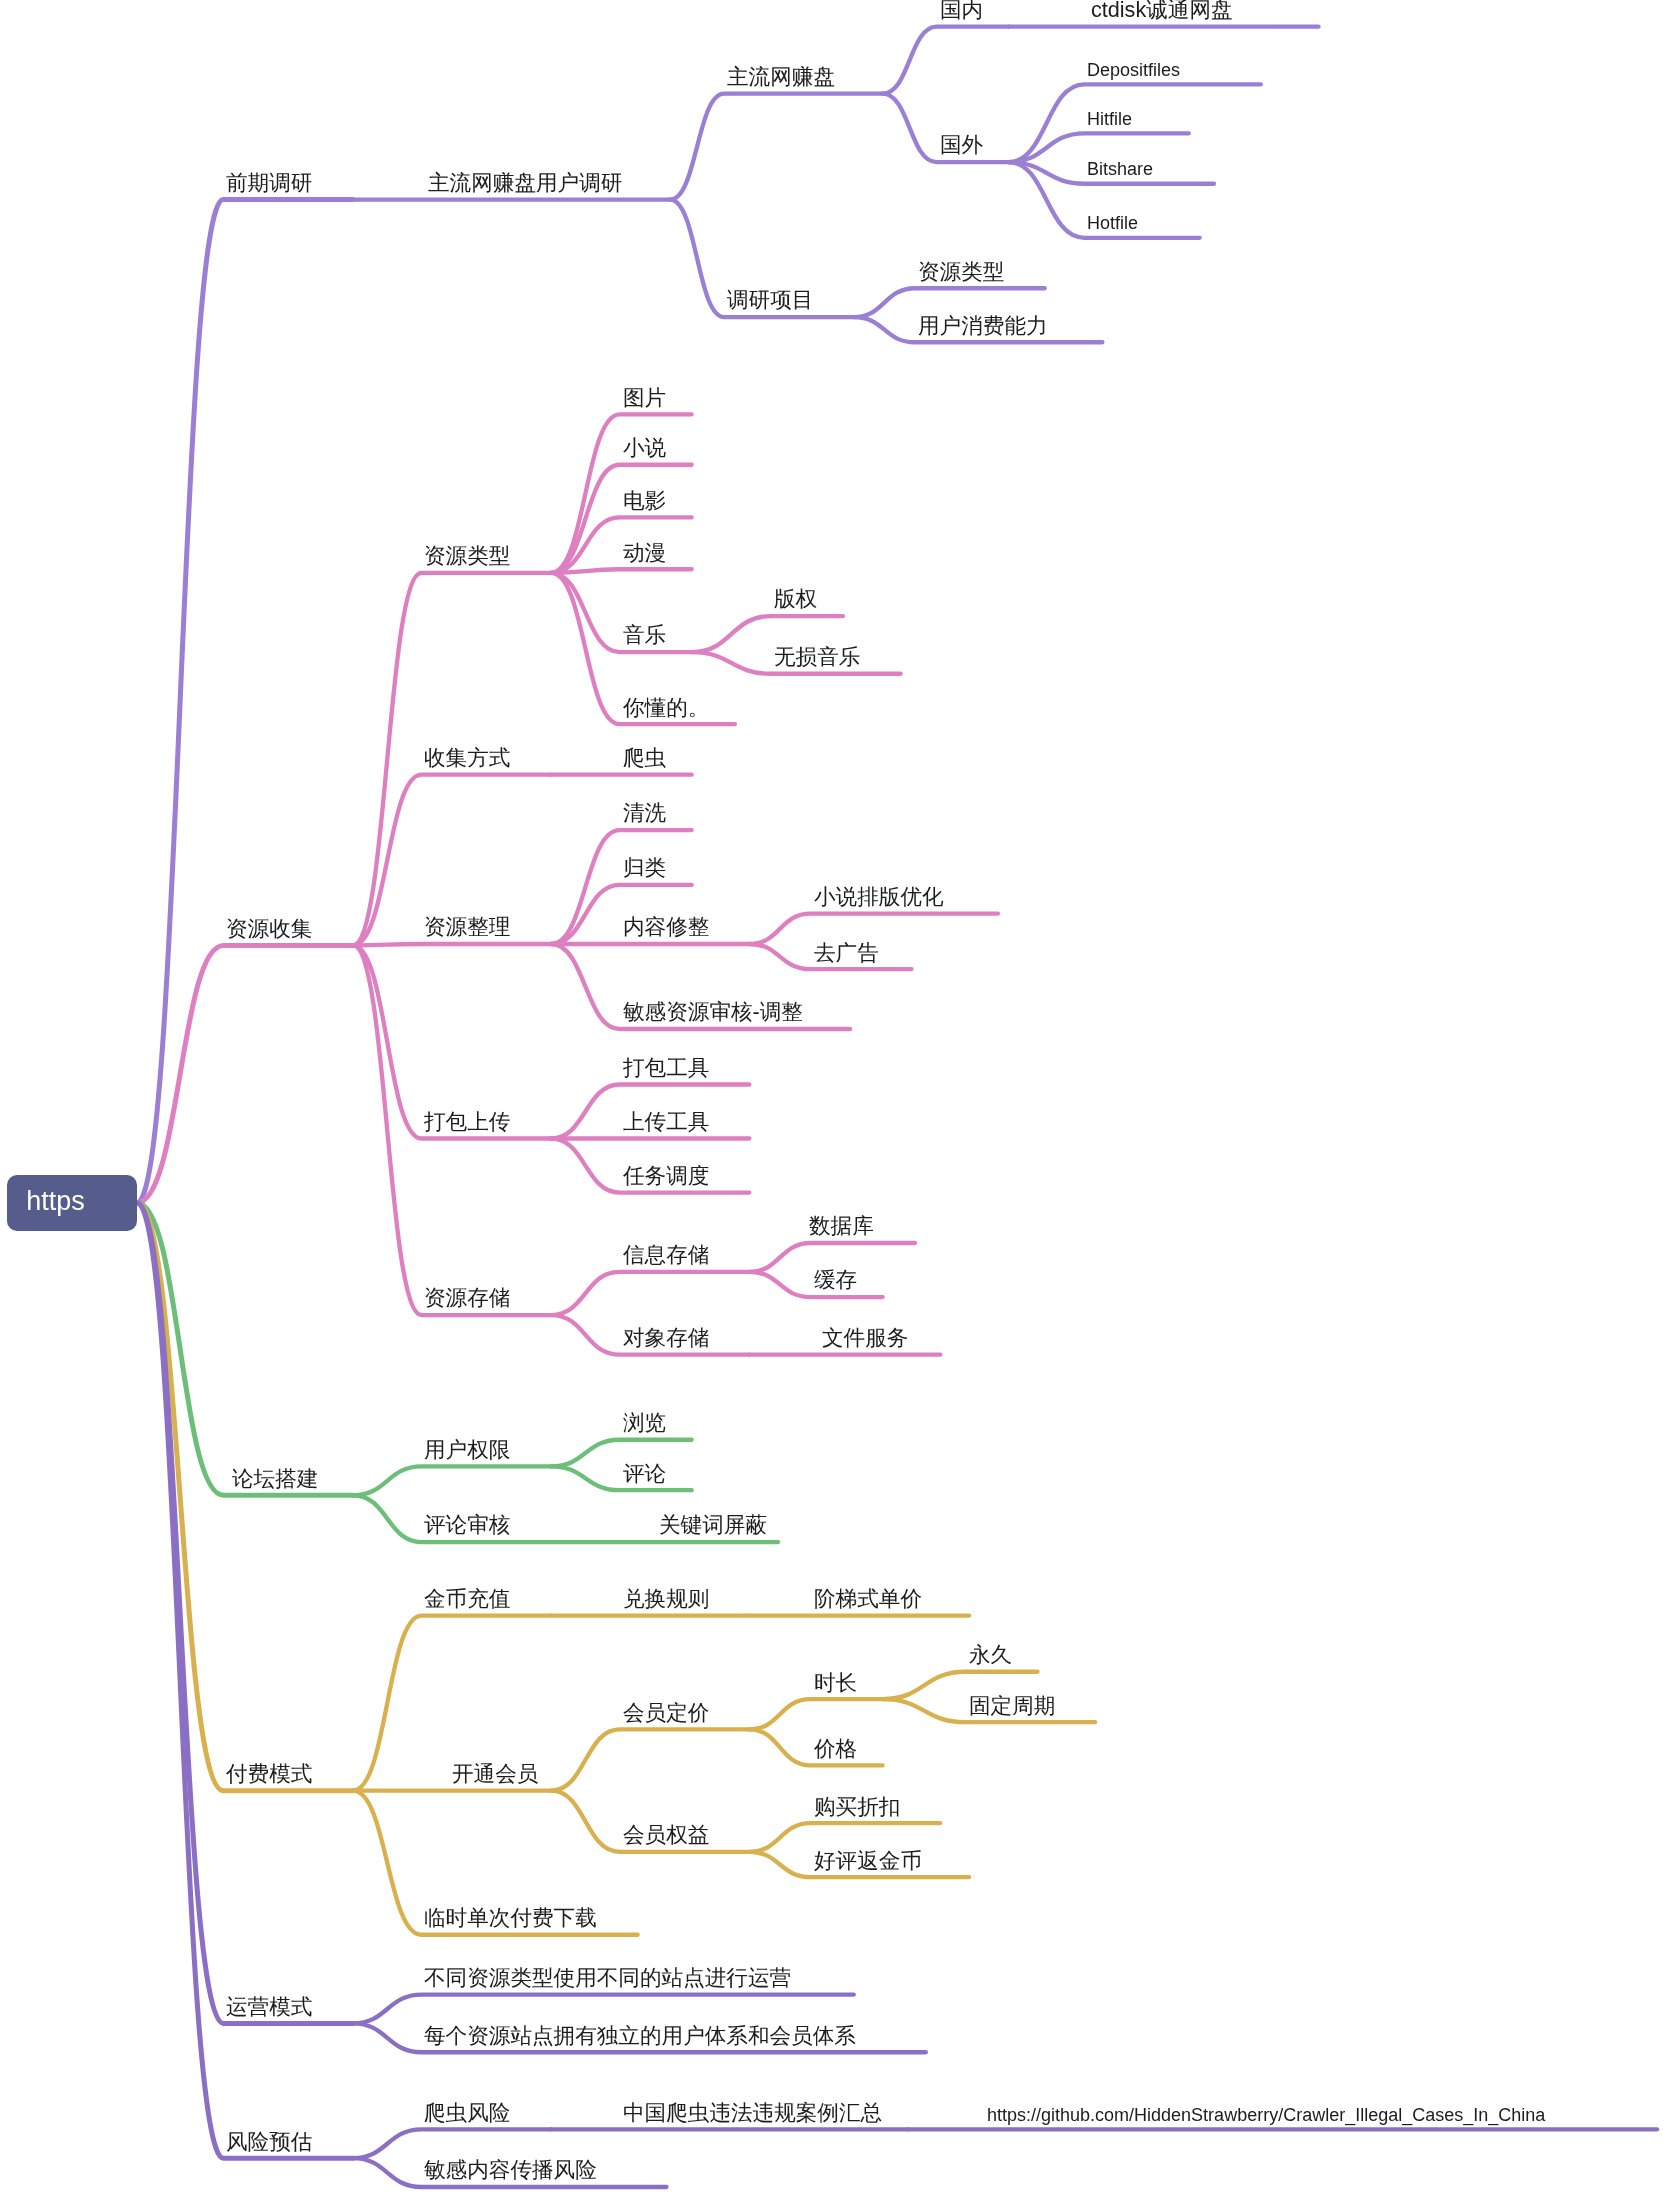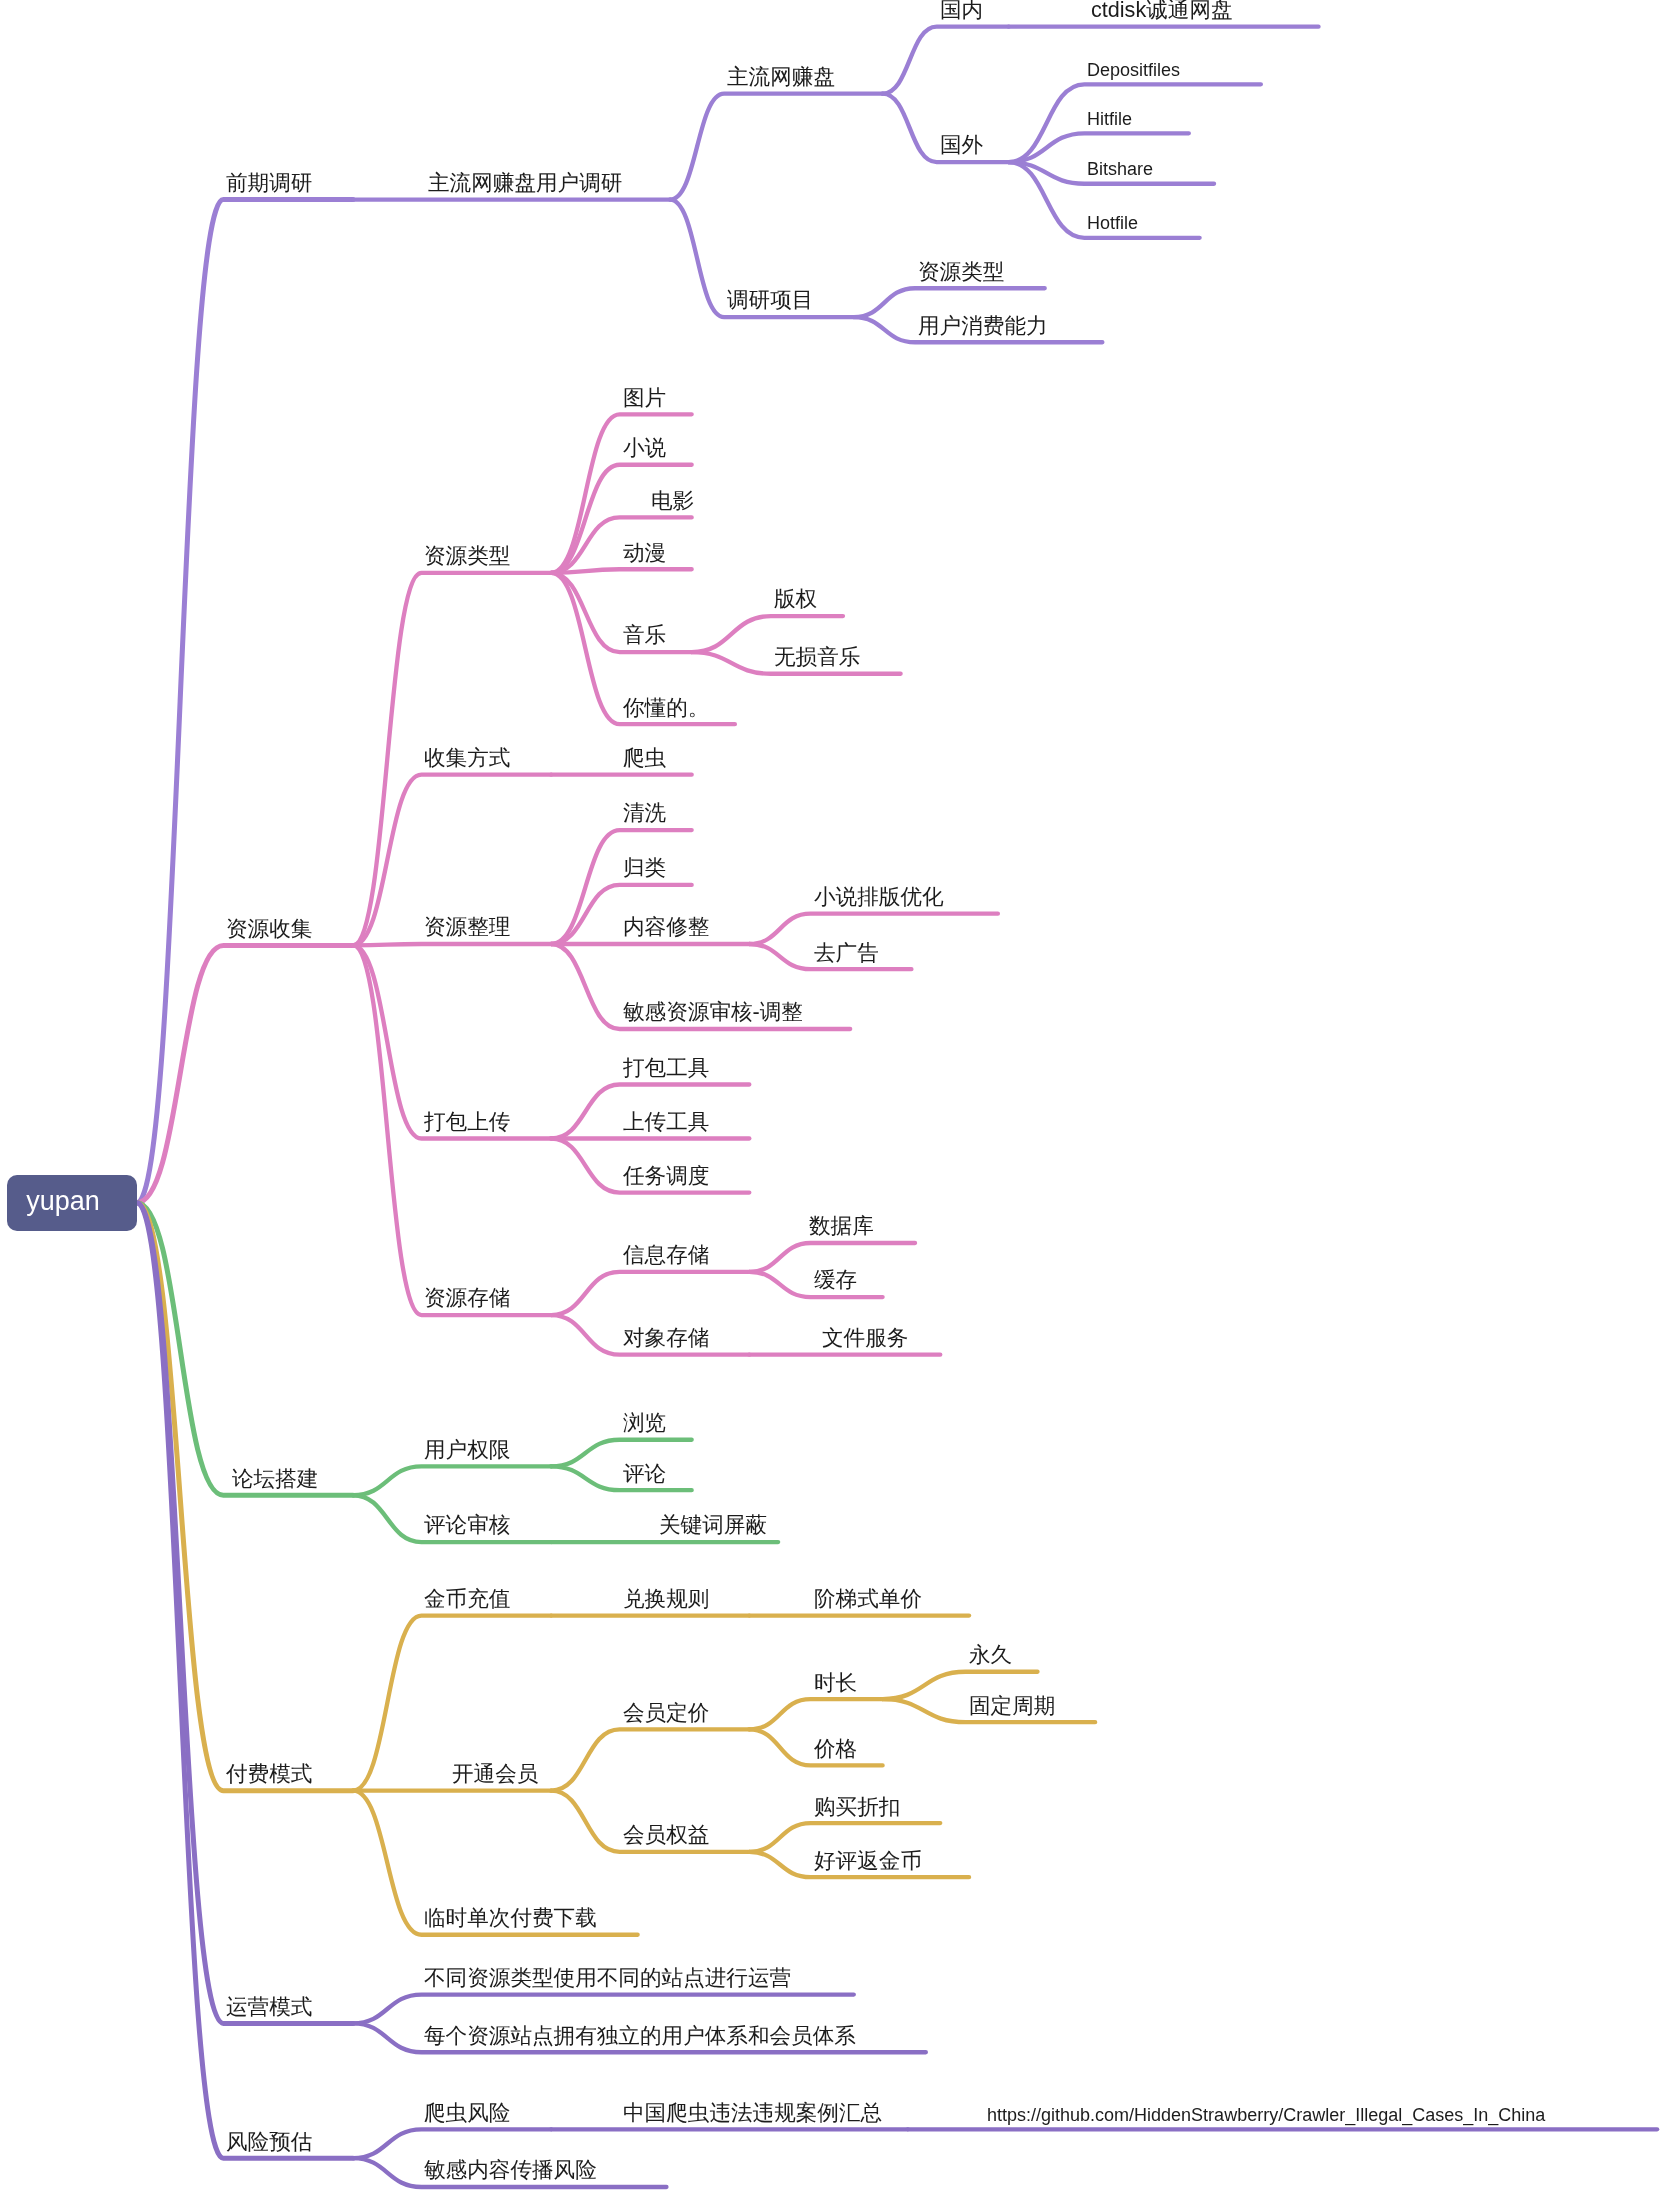--- a/index.html
+++ b/index.html
@@ -121,21 +121,21 @@
       <div class="node-label latin" style="left: 1087px; top: 128px;">Hitfile</div>
       <div class="node-label latin" style="left: 1087px; top: 178px;">Bitshare</div>
       <div class="node-label latin" style="left: 1087px; top: 232px;">Hotfile</div>
       <div class="node-label" style="left: 727px; top: 311px;">调研项目</div>
       <div class="node-label" style="left: 918px; top: 283px;">资源类型</div>
       <div class="node-label" style="left: 918px; top: 337px;">用户消费能力</div>
       <div class="node-label" style="left: 226px; top: 940px;">资源收集</div>
       <div class="node-label" style="left: 424px; top: 567px;">资源类型</div>
       <div class="node-label" style="left: 623px; top: 409px;">图片</div>
       <div class="node-label" style="left: 623px; top: 459px;">小说</div>
-      <div class="node-label" style="left: 623px; top: 512px; margin-left: 28px;">电影</div>
+      <div class="node-label" style="left: 623px; top: 512px;">电影</div>
       <div class="node-label" style="left: 623px; top: 564px;">动漫</div>
       <div class="node-label" style="left: 623px; top: 646px;">音乐</div>
       <div class="node-label" style="left: 774px; top: 610px;">版权</div>
       <div class="node-label" style="left: 774px; top: 668px;">无损音乐</div>
       <div class="node-label" style="left: 623px; top: 719px;">你懂的。</div>
       <div class="node-label" style="left: 424px; top: 769px;">收集方式</div>
       <div class="node-label" style="left: 623px; top: 769px;">爬虫</div>
       <div class="node-label" style="left: 424px; top: 938px;">资源整理</div>
       <div class="node-label" style="left: 623px; top: 824px;">清洗</div>
       <div class="node-label" style="left: 623px; top: 879px;">归类</div>
@@ -176,16 +176,16 @@
       <div class="node-label" style="left: 226px; top: 2018px;">运营模式</div>
       <div class="node-label" style="left: 424px; top: 1989px;">不同资源类型使用不同的站点进行运营</div>
       <div class="node-label" style="left: 424px; top: 2047px;">每个资源站点拥有独立的用户体系和会员体系</div>
       <div class="node-label" style="left: 226px; top: 2153px;">风险预估</div>
       <div class="node-label" style="left: 424px; top: 2124px;">爬虫风险</div>
       <div class="node-label" style="left: 623px; top: 2124px;">中国爬虫违法违规案例汇总</div>
       <div class="node-label latin" style="left: 987px; top: 2124px;">https://github.com/HiddenStrawberry/Crawler_Illegal_Cases_In_China</div>
       <div class="node-label" style="left: 424px; top: 2181px;">敏感内容传播风险</div>
     </div>
   <div class="root-node" style="left: 7.2px; top: 1175px; width: 130px; height: 56px;">
-    <span>yupan</span>
+    <span>https</span>
   </div>
 </div>
 
 
 </body></html>

